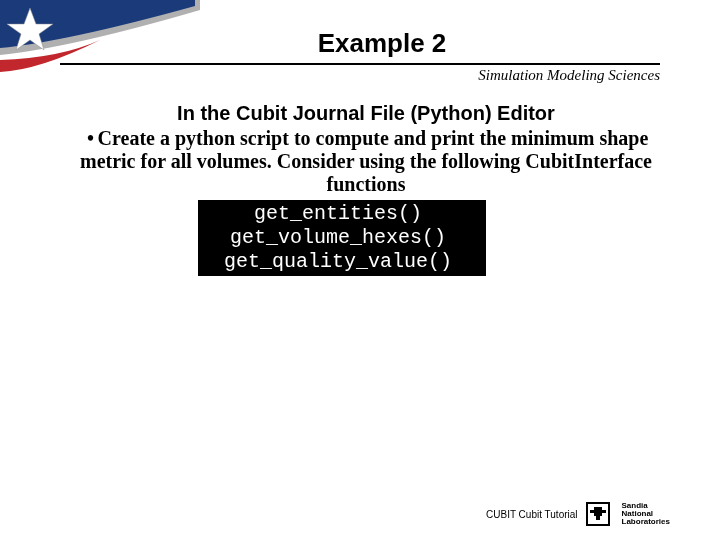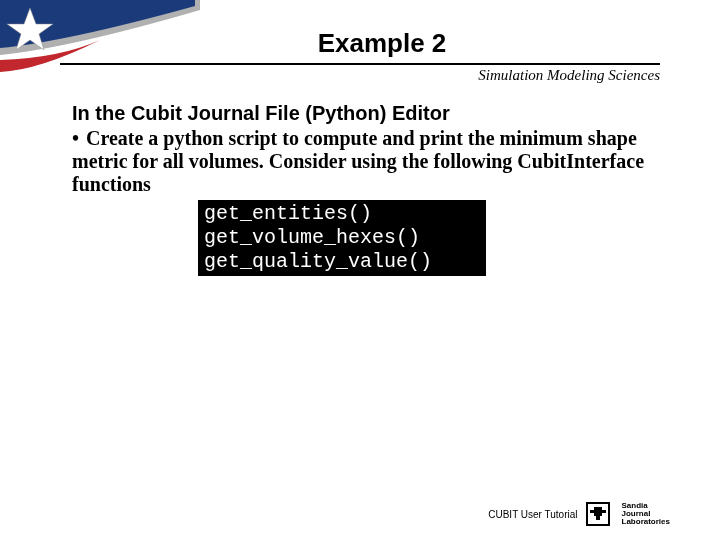--- a/index.html
+++ b/index.html
@@ -38,20 +38,21 @@
     font-style: italic;
     font-size: 15px;
     color: #000;
     text-align: right;
     padding-right: 60px;
     margin-top: 0px;
     padding-left: 6px;
   }
   .content {
     padding: 18px 60px 0 72px;
+    text-align: center;
   }
   .heading {
     font-size: 20px;
     font-weight: bold;
     color: #000;
   }
   .bullet {
     font-size: 20px;
     font-weight: bold;
     color: #000;
@@ -116,25 +117,25 @@
 
 <div class="content">
   <div class="heading">In the Cubit Journal File (Python) Editor</div>
   <div class="bullet"><span class="dot">•</span><span>Create a python script to compute and print the minimum shape metric for all volumes.  Consider using the following CubitInterface functions</span></div>
   <div class="codebox">get_entities()
 get_volume_hexes()
 get_quality_value()</div>
 </div>
 
 <div class="footer">
-  <div class="footer-text">CUBIT User Tutorial</div>
+  <div class="footer-text">CUBIT Cubit Tutorial</div>
   <div class="logo-box">
     <svg width="24" height="24" viewBox="0 0 24 24">
       <rect x="1" y="1" width="22" height="22" fill="none" stroke="#000" stroke-width="2"></rect>
       <path d="M 4 8 L 8 8 L 8 5 L 12 5 L 12 3 L 12 5 L 16 5 L 16 8 L 20 8 L 20 11 L 16 11 L 16 14 L 14 14 L 14 18 L 12 18 L 12 21 L 12 18 L 10 18 L 10 14 L 8 14 L 8 11 L 4 11 Z" fill="#000"></path>
     </svg>
     <div class="logo-text">
       <div>Sandia</div>
-      <div>Journal</div>
+      <div>National</div>
       <div>Laboratories</div>
     </div>
   </div>
 </div>
 
 </body></html>

